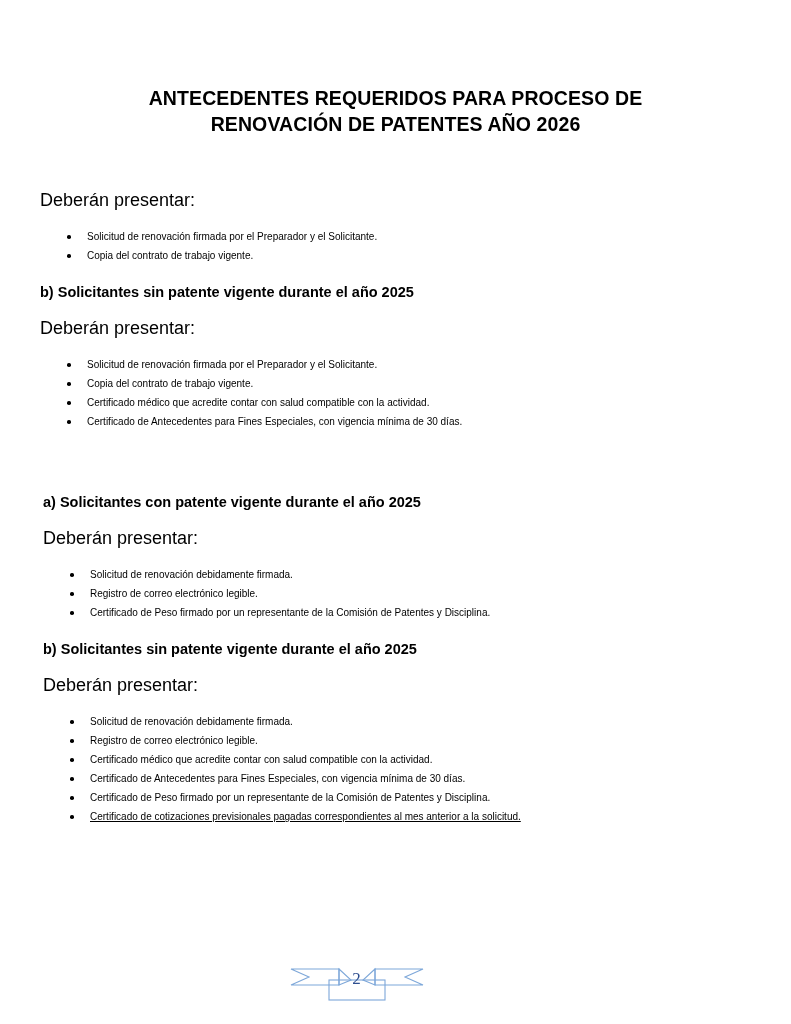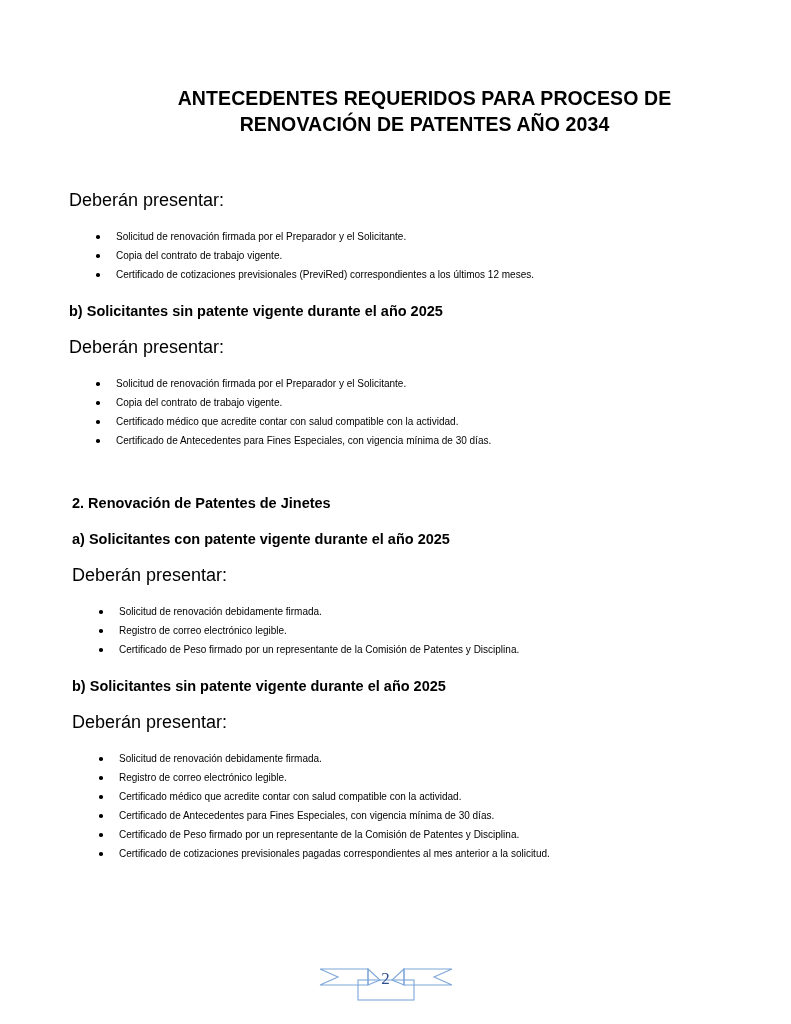--- a/index.html
+++ b/index.html
@@ -17,21 +17,20 @@
     overflow: hidden;
     position: relative;
   }
 
   .page {
     position: relative;
     width: 713px;
     height: 1024px;
     box-sizing: border-box;
     padding: 0;
-    margin-left: 29px;
   }
 
   .doc-body {
     position: absolute;
     left: 40px;
     top: 0;
     width: 711px;
   }
 
   
@@ -88,20 +87,21 @@
     font-size: 10px;
     line-height: 19px;
     padding-left: 47px;
     margin: 0;
     text-align: left;
   }
   ul.bullets > li.justified {
     text-align: justify;
     text-justify: inter-word;
     padding-right: 0px;
+    text-decoration: underline;
   }
   ul.bullets > li::before {
     content: "";
     position: absolute;
     left: 27px;
     top: 8px;
     width: 3.5px;
     height: 3.5px;
     background: #000;
     border-radius: 50%;
@@ -150,41 +150,40 @@
 </style>
 </head>
 <body>
 
 <div class="page">
 
   <div class="doc-body">
 
     <h1 class="doc-title">
       <span class="title-line">ANTECEDENTES REQUERIDOS PARA PROCESO DE</span>
-      <span class="title-line">RENOVACIÓN DE PATENTES AÑO 2034</span>
+      <span class="title-line">RENOVACIÓN DE PATENTES AÑO 2026</span>
     </h1>
 
     <div class="spacer-1"></div>
 
     <div class="section">
 
 
       <div class="spacer-1"></div>
 
 
       <div class="spacer-1"></div>
 
       <div class="para">Deberán presentar:</div>
 
       <div class="spacer-1"></div>
 
       <ul class="bullets">
         <li>Solicitud de renovación firmada por el Preparador y el Solicitante.</li>
         <li>Copia del contrato de trabajo vigente.</li>
-        <li>Certificado de cotizaciones previsionales (PreviRed) correspondientes a los últimos 12 meses.</li>
       </ul>
 
       <div class="spacer-1"></div>
 
       <div class="heading">
         <span>b) Solicitantes sin patente vigente durante el año 2025</span><span class="tail-regular"></span>
       </div>
 
       <div class="spacer-1"></div>
 
@@ -197,21 +196,20 @@
         <li>Copia del contrato de trabajo vigente.</li>
         <li>Certificado médico que acredite contar con salud compatible con la actividad.</li>
         <li>Certificado de Antecedentes para Fines Especiales, con vigencia mínima de 30 días.</li>
       </ul>
     </div>
 
     <div class="section-gap"></div>
 
     <div class="section indent-2">
 
-      <div class="heading">2. Renovación de Patentes de Jinetes</div>
 
       <div class="spacer-1"></div>
 
       <div class="heading">
         <span>a) Solicitantes con patente vigente durante el año 2025</span><span class="tail-regular"></span>
       </div>
 
       <div class="spacer-1"></div>
 
       <div class="para">Deberán presentar:</div>

